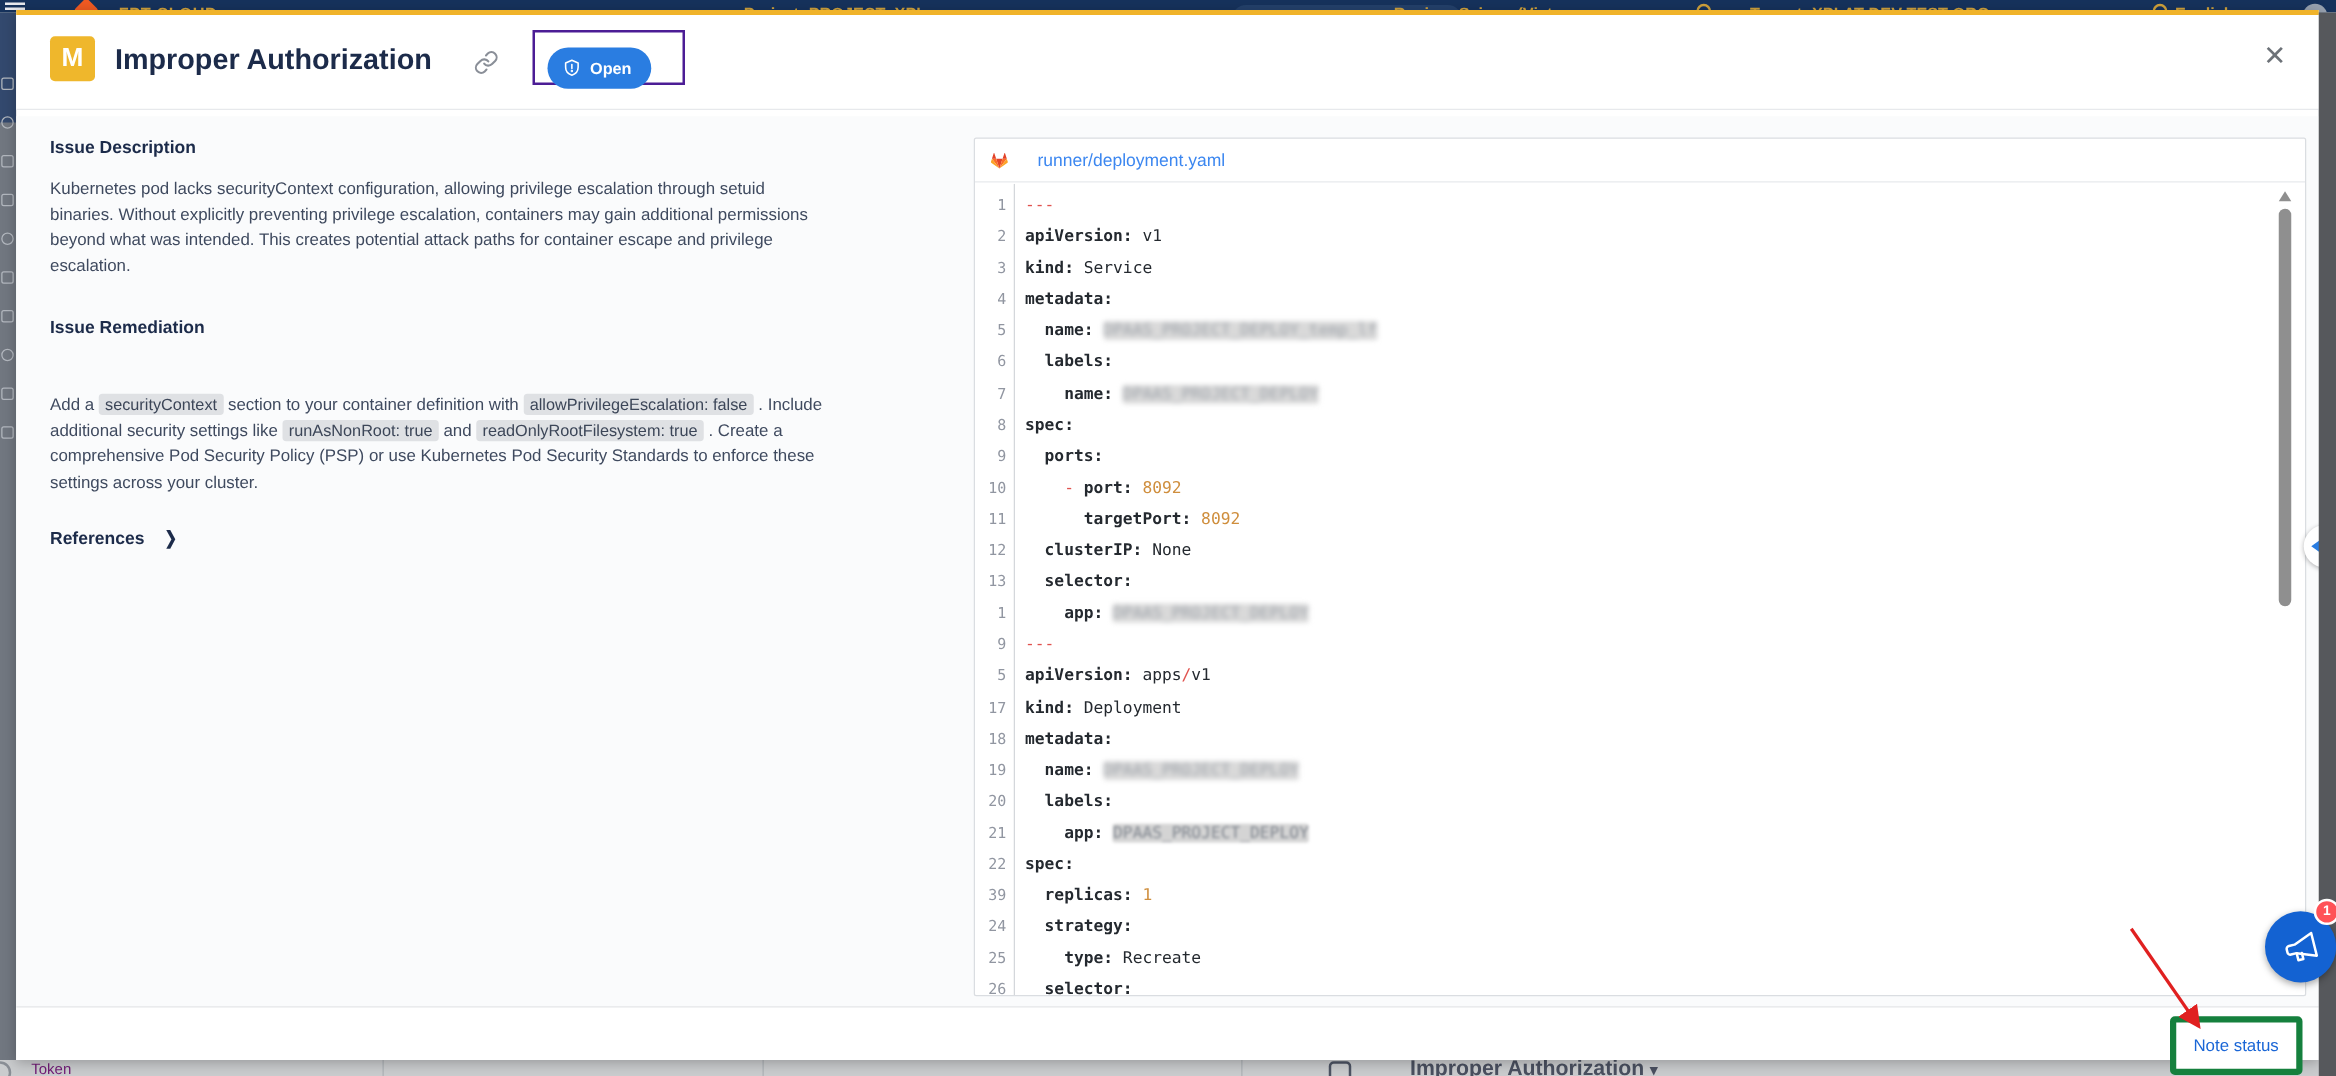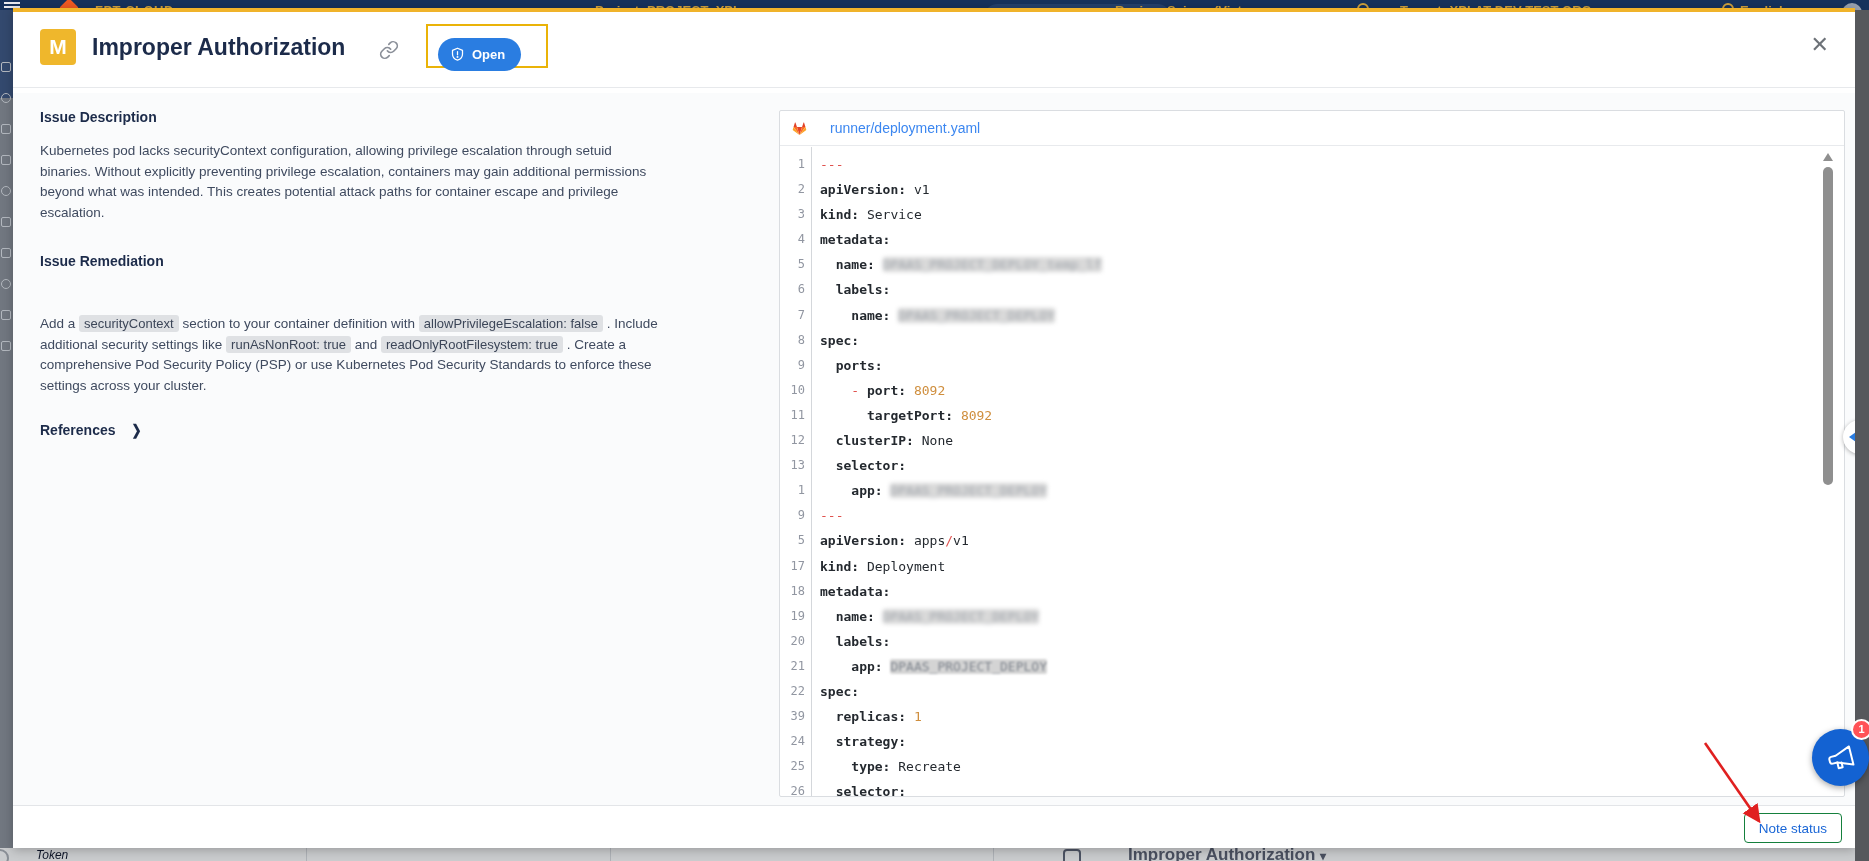--- a/index.html
+++ b/index.html
@@ -29,33 +29,33 @@
   .side-ico { position:absolute; left:1px; width:10px; height:10px; border:1.5px solid #b3b8bf; border-radius:2px; }
   .side-ico.round { border-radius:50%; }
 
   
   .right-strip { position:absolute; left:1855px; top:10px; width:14px; height:851px; background:#56585c; z-index:20; }
 
   
   .bg-bottom { position:absolute; left:0; top:848px; width:1855px; height:13px; background:#caccce; overflow:hidden; z-index:8; }
   .bg-bottom .vline { position:absolute; top:0; width:1px; height:13px; background:#aeb2b7; }
   .bgb-circle { position:absolute; left:-9px; top:1px; width:18px; height:18px; border:2px solid #8a8f96; border-radius:50%; }
-  .bgb-token { position:absolute; left:36px; top:0; font-size:12px; color:#0f172a;font-style:italic; }
+  .bgb-token { position:absolute; left:25px; top:0; font-size:12px; color:#701a75; }
   .bgb-ico { position:absolute; left:1063px; top:1px; width:18px; height:18px; border:2px solid #4d5464; border-radius:4px; }
   .bgb-title { position:absolute; left:1128px; top:-3px; font-size:17px; font-weight:bold; color:#4a5060; white-space:nowrap; }
   .bgb-title .crt { font-size:12px; color:#4a5060; }
 
   
   .modal { position:absolute; left:13px; top:8px; width:1842px; height:840px; background:#fff; border-top:4px solid #f0b32a; z-index:10; box-shadow:0 2px 10px rgba(0,0,0,.25); }
 
   .m-header { position:relative; height:76px; background:#fff; border-bottom:1px solid #e7e9ec; }
   .sev-badge { position:absolute; left:27px; top:17px; width:36px; height:36px; background:#efb72c; border-radius:4px; color:#fff; font-size:21px; font-weight:bold; text-align:center; line-height:36px; }
   .m-title { position:absolute; left:79px; top:22px; font-size:23px; font-weight:bold; color:#1c2b4a; }
   .link-ico { position:absolute; left:366px; top:28px; width:20px; height:20px; color:#8a8f98; }
-  .ann-box { position:absolute; left:413px; top:12px; width:122px; height:44px; border:2px solid #eab308; }
+  .ann-box { position:absolute; left:413px; top:12px; width:122px; height:44px; border:2px solid #4c1d95; }
   .status-pill { position:absolute; left:10px; top:12px; height:33px; background:#2a7de1; border-radius:17px; color:#fff; font-size:13px; font-weight:bold; display:flex; align-items:center; gap:7px; padding:0 16px 0 12px; }
   .close-x { position:absolute; right:26px; top:22px; font-size:22px; color:#6d7278; line-height:22px; cursor:default; }
 
   .m-body { position:absolute; left:0; top:81px; width:1842px; height:716px; background:#fafbfc; }
 
   
   .left-col { position:absolute; left:27px; top:16px; width:622px; color:#3f4a5f; }
   .sec-h { font-size:14px; font-weight:bold; color:#1c2b4a; margin:0 0 16px 0; }
   .sec-p { font-size:13.5px; line-height:20.5px; margin:0 0 30px 0; }
   .sec-p.rem { margin-bottom:24px;margin-top:45px; }
@@ -77,21 +77,21 @@
   .tok-num { color:#cf8e3d; }
   .tok-red { color:#e0524e; }
   .tok-redact { color:#9ea3aa; background:#d9d9d9; filter:blur(2px); border-radius:2px; }
   .tok-redact2 { color:#7d838c; background:#d4d4d4; filter:blur(1.2px); border-radius:2px; }
   .vscroll { position:absolute; right:11px; top:6px; width:10px; bottom:8px; }
   .vscroll .arrow { width:0; height:0; border-left:5px solid transparent; border-right:5px solid transparent; border-bottom:8px solid #8f8f8f; margin-bottom:6px; }
   .vscroll .thumb { width:10px; height:318px; background:#8f8f8f; border-radius:5px; }
 
   
   .m-footer { position:absolute; left:0; bottom:0; width:1842px; height:43px; background:#fff; border-top:1px solid #e3e5e8; }
-  .note-btn { position:absolute; right:13px; top:7px; height:30px; padding:0 14px; background:#fff; border:1px solid #15803d; border-radius:4px; color:#1a66d6; font-size:13.5px; font-family:"Liberation Sans",sans-serif; }
+  .note-btn { position:absolute; right:13px; top:7px; height:47px; padding:0 14px; background:#fff; border:5px solid #15803d; border-radius:4px; color:#1a66d6; font-size:13.5px; font-family:"Liberation Sans",sans-serif; }
 
   
   .side-widget { position:absolute; left:1843px; top:420px; width:34px; height:34px; background:#fff; border-radius:50%; box-shadow:0 1px 4px rgba(0,0,0,.3); z-index:15; display:flex; align-items:center; padding-left:6px; }
   .side-widget .dot { width:0; height:0; border-top:5px solid transparent; border-bottom:5px solid transparent; border-right:7px solid #2a7de1; }
   .fab { position:absolute; left:1812px; top:729px; width:57px; height:57px; background:#1362d2; border-radius:50%; z-index:30; display:flex; align-items:center; justify-content:center; box-shadow:0 2px 6px rgba(0,0,0,.35); }
   .fab svg { transform:rotate(-14deg); }
   .fab-badge { position:absolute; left:1851px; top:719px; width:21px; height:21px; background:#ff5257; border:2px solid #fff; border-radius:50%; color:#fff; font-size:11px; font-weight:bold; text-align:center; line-height:17px; z-index:31; }
   .ann-arrow { position:absolute; left:1695px; top:735px; z-index:32; }
 </style>
 </head>

